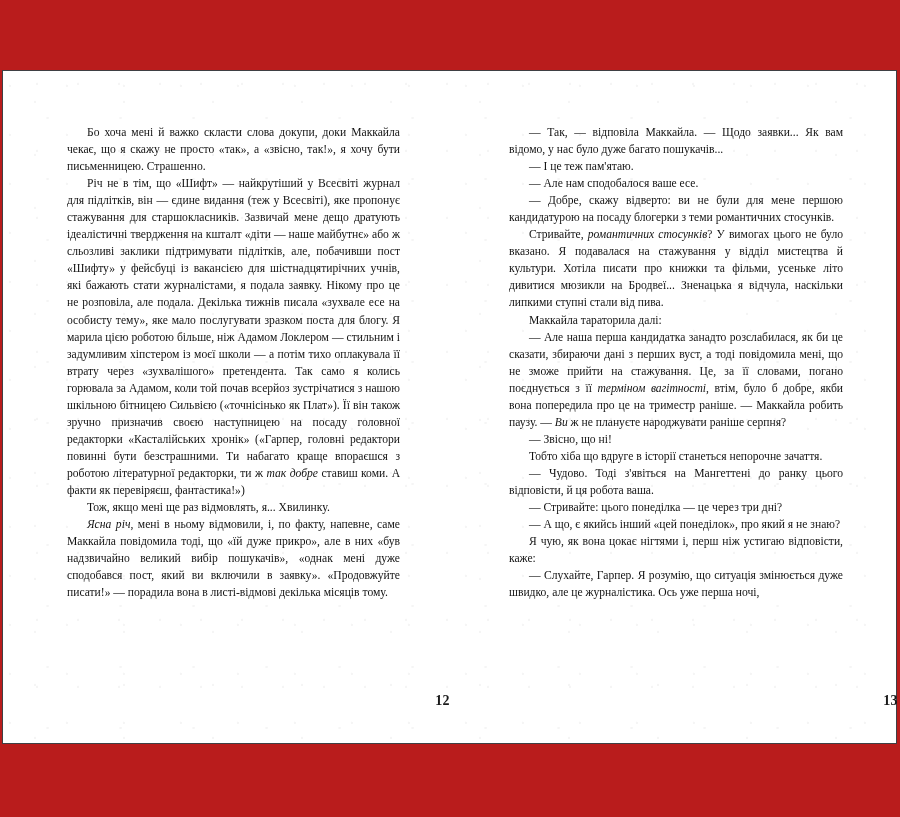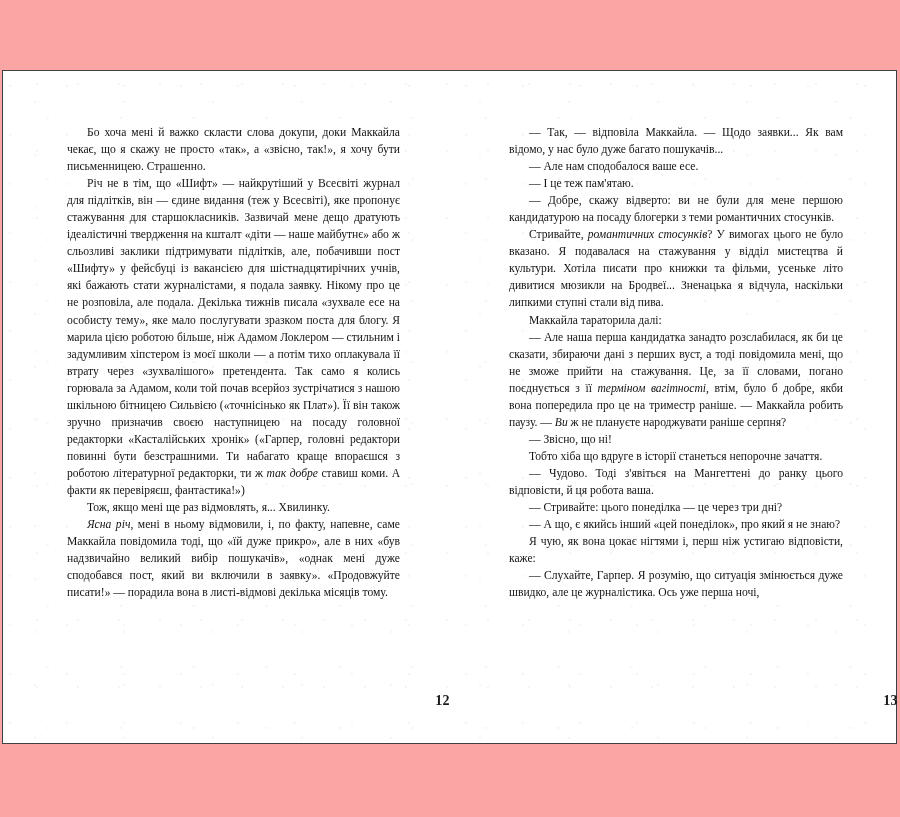--- a/index.html
+++ b/index.html
@@ -13,21 +13,21 @@
     height: 817px;
     overflow: hidden;
     font-family: "Liberation Serif", "DejaVu Serif", serif;
     color: #000000;
   }
 
   #scan {
     position: relative;
     width: 900px;
     height: 817px;
-    background: #fca5a5;
+    background: #b91c1c;
   }
 
   
   #spread-frame {
     position: absolute;
     left: 2px;
     top: 70px;
     width: 895px;
     height: 674px;
     border: 1px solid #3f4044;
@@ -114,22 +114,22 @@
         <p><i>Ясна річ</i>, мені в ньому відмовили, і, по факту, напевне, саме Маккайла повідомила тоді, що «їй дуже прикро», але в них «був надзвичайно великий вибір пошукачів», «однак мені дуже сподобався пост, який ви включили в заявку». «Продовжуйте писати!» — порадила вона в листі-відмові декілька місяців тому.</p>
 
       </div>
       <div class="folio">12</div>
     </div>
 
     <div class="page" id="page-right">
       <div class="text-block">
 
         <p>— Так, — відповіла Маккайла. — Щодо заявки... Як вам відомо, у нас було дуже багато пошукачів...</p>
+        <p>— І це теж пам'ятаю.</p>
         <p>— Але нам сподобалося ваше есе.</p>
-        <p>— І це теж пам'ятаю.</p>
         <p>— Добре, скажу відверто: ви не були для мене першою кандидатурою на посаду блогерки з теми романтичних стосунків.</p>
 
         <p>Стривайте, <i>романтичних стосунків</i>? У вимогах цього не було вказано. Я подавалася на стажування у відділ мистецтва й культури. Хотіла писати про книжки та фільми, усеньке літо дивитися мюзикли на Бродвеї... Зненацька я відчула, наскільки липкими ступні стали від пива.</p>
 
         <p>Маккайла тараторила далі:</p>
 
         <p>— Але наша перша кандидатка занадто розслабилася, як би це сказати, збираючи дані з перших вуст, а тоді повідомила мені, що не зможе прийти на стажування. Це, за її словами, погано поєднується з її <i>терміном вагітності</i>, втім, було б добре, якби вона попередила про це на триместр раніше. — Маккайла робить паузу. — <i>Ви</i> ж не плануєте народжувати раніше серпня?</p>
 
         <p>— Звісно, що ні!</p>
         <p>Тобто хіба що вдруге в історії станеться непорочне зачаття.</p>

